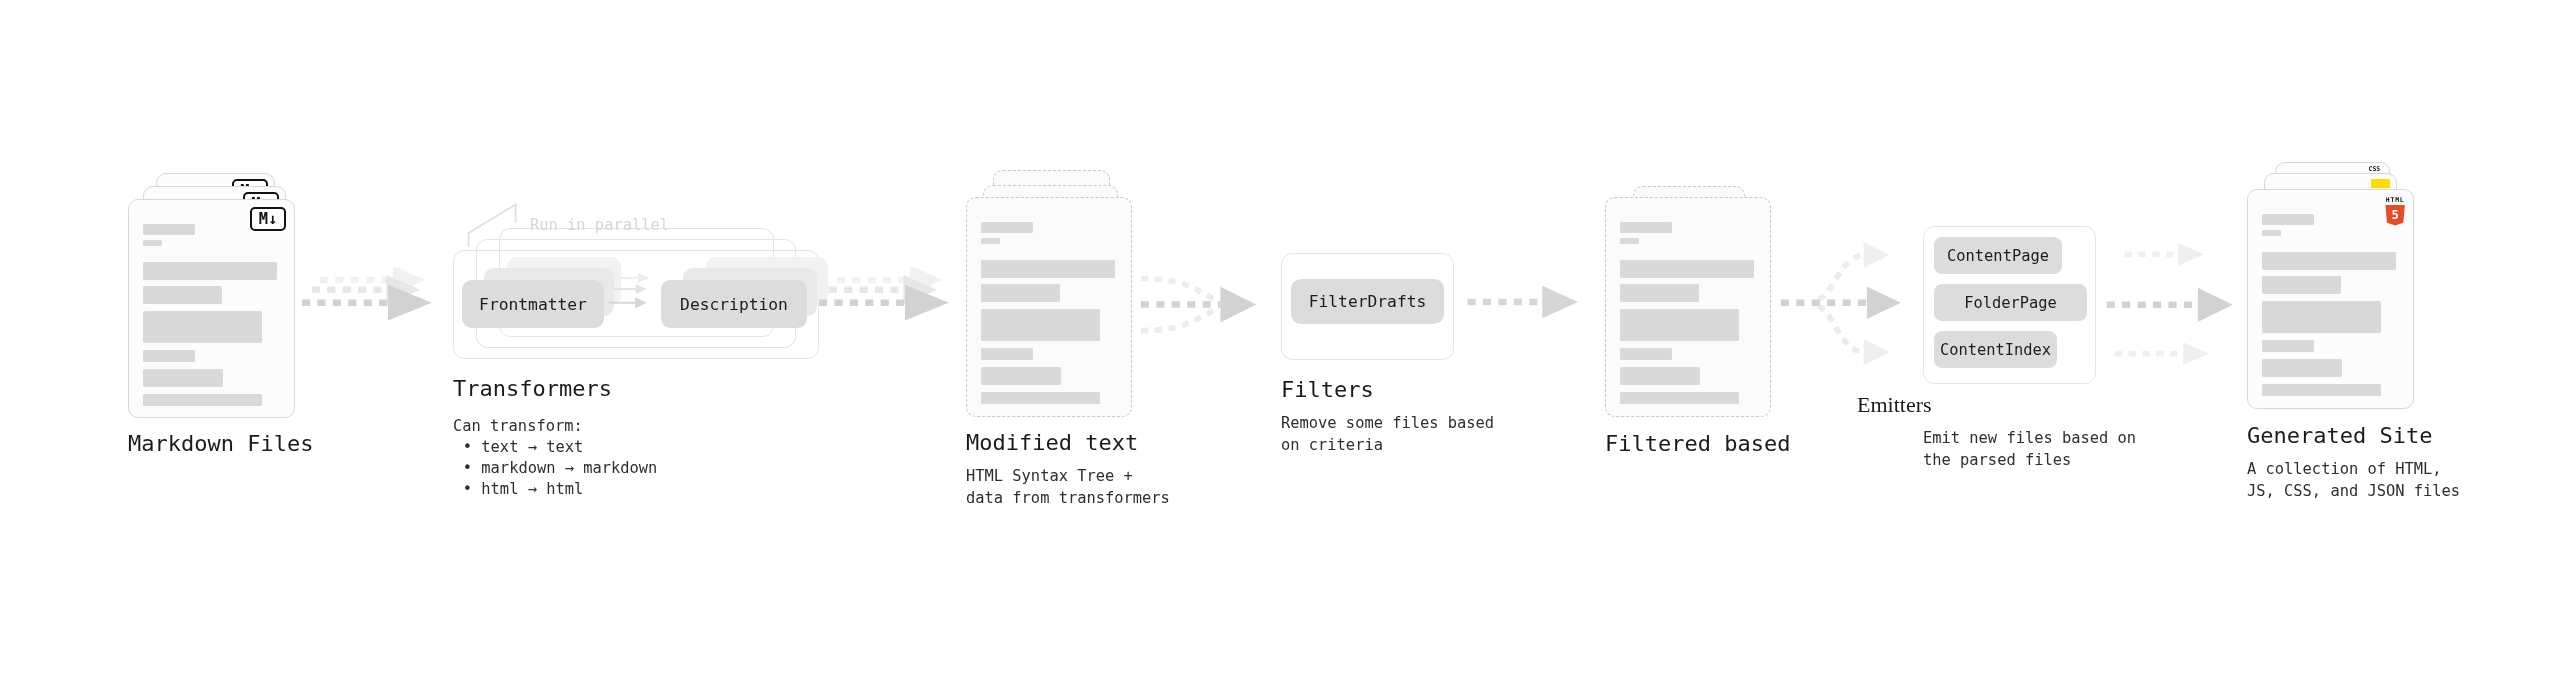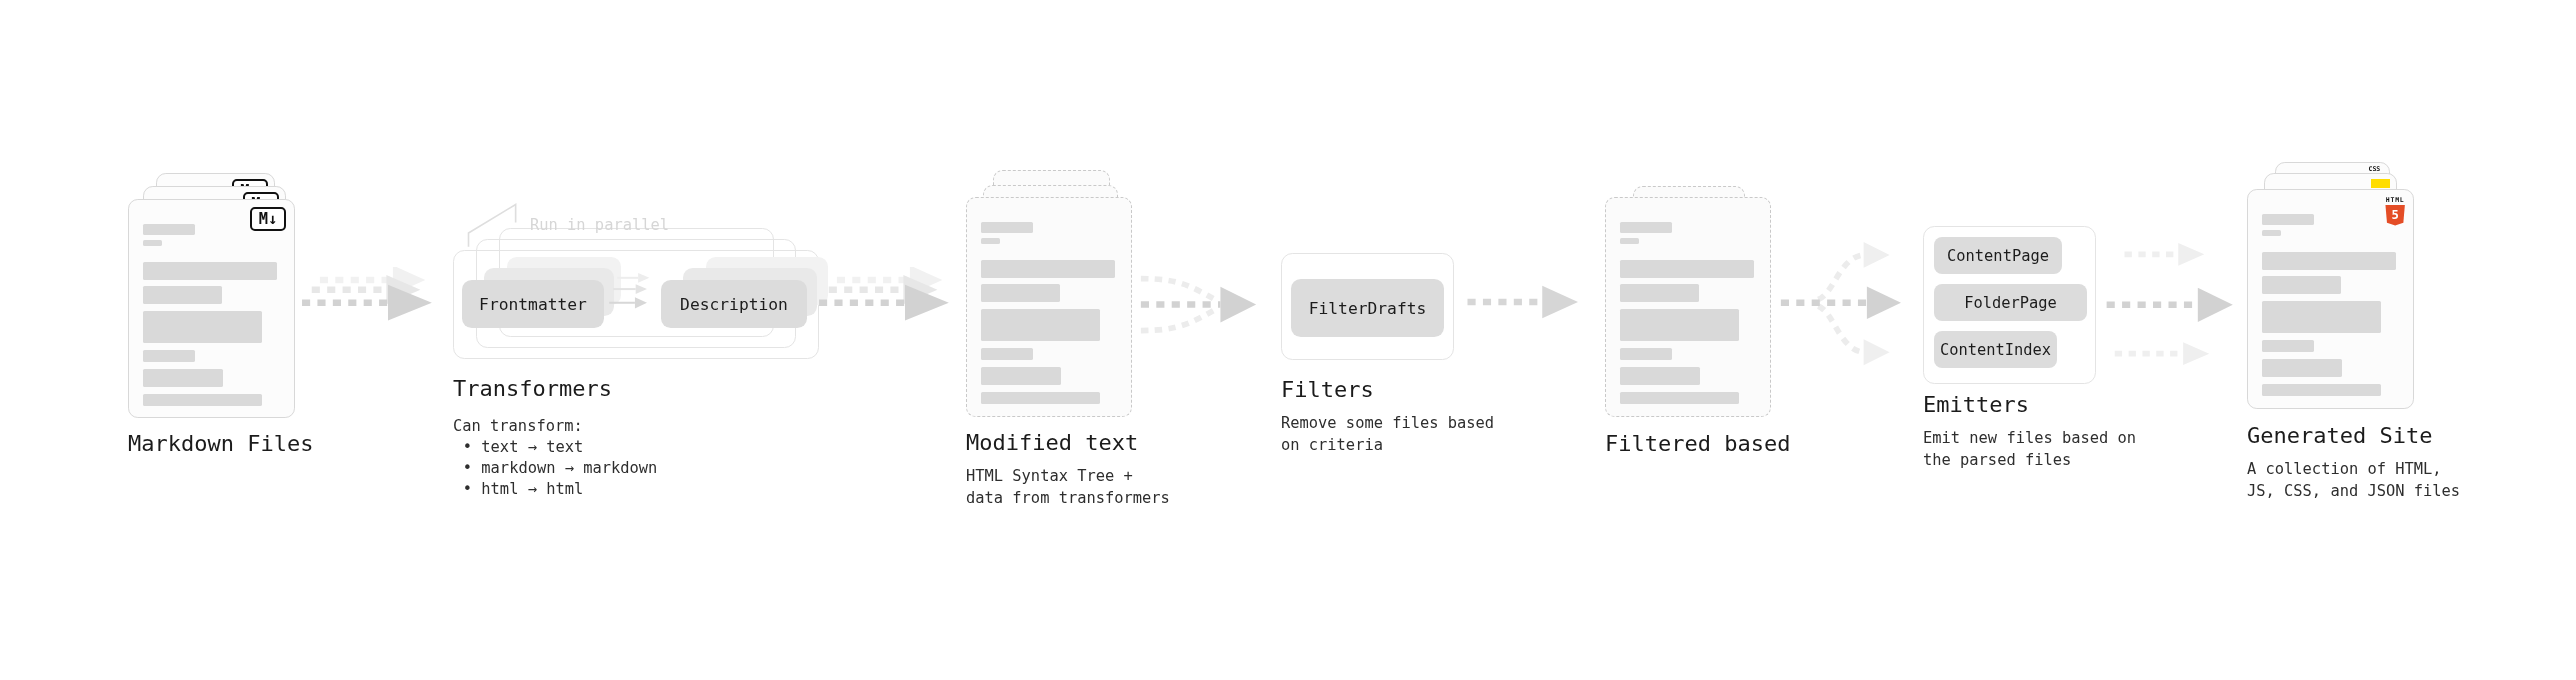--- a/index.html
+++ b/index.html
@@ -176,21 +176,21 @@
     <path d="M6,40 C55,40 68,50 98,66" fill="none" stroke="#ececec" stroke-width="7" stroke-dasharray="9 8"></path>
     <path d="M6,104 C55,104 68,94 98,78" fill="none" stroke="#ececec" stroke-width="7" stroke-dasharray="9 8"></path>
     <g stroke="#d2d2d2" fill="#d2d2d2">
         <line x1="6" y1="72" x2="104" y2="72" stroke-width="8" stroke-dasharray="10 9"></line>
         <polygon points="104,50 148,72 104,94" stroke="none"></polygon>
       </g>
   </svg>
 
   <div>
     <div class="outline-box" style="left:1281px;top:253px;width:173px;height:107px;"></div>
-    <div class="pill" style="left:1291px;top:279px;width:153px;height:58px;">FilterDrafts</div>
+    <div class="pill" style="left:1291px;top:279px;width:153px;height:45px;">FilterDrafts</div>
     <div class="node-heading" style="left:1281px;top:377px;">Filters</div>
     <div class="node-desc" style="left:1281px;top:412px;">Remove some files based
 on criteria</div>
   </div>
 
   <svg class="abs" style="left:1461px;top:284px;" width="130" height="37" viewBox="0 0 160 45">
     <g stroke="#d6d6d6" fill="#d6d6d6">
         <line x1="8" y1="22" x2="100" y2="22" stroke-width="8" stroke-dasharray="10 9"></line>
         <polygon points="100,2 144,22 100,42" stroke="none"></polygon>
       </g>
@@ -222,21 +222,21 @@
         <line x1="6" y1="82" x2="112" y2="82" stroke-width="8" stroke-dasharray="10 9"></line>
         <polygon points="112,62 154,82 112,102" stroke="none"></polygon>
       </g>
   </svg>
 
   <div>
     <div class="outline-box" style="left:1923px;top:226px;width:173px;height:158px;"></div>
     <div class="pill emit" style="left:1934px;top:237px;width:128px;height:37px;">ContentPage</div>
     <div class="pill emit" style="left:1934px;top:284px;width:153px;height:37px;">FolderPage</div>
     <div class="pill emit" style="left:1934px;top:331px;width:123px;height:37px;text-align:center;">ContentIndex</div>
-    <div class="node-heading" style="left:1923px;top:392px;">Emitters</div>
+    <div class="node-heading" style="left:1857px;top:392px;font-family:Liberation Serif, serif;">Emitters</div>
     <div class="node-desc" style="left:1923px;top:427px;">Emit new files based on
 the parsed files</div>
   </div>
 
   <svg class="abs" style="left:2105px;top:242px;" width="140" height="124" viewBox="0 0 172 152">
     <g stroke="#efefef" fill="#efefef">
         <line x1="24" y1="15" x2="90" y2="15" stroke-width="7" stroke-dasharray="9 8"></line>
         <polygon points="90,1 122,15 90,29" stroke="none"></polygon>
       </g>
     <g stroke="#d2d2d2" fill="#d2d2d2">

